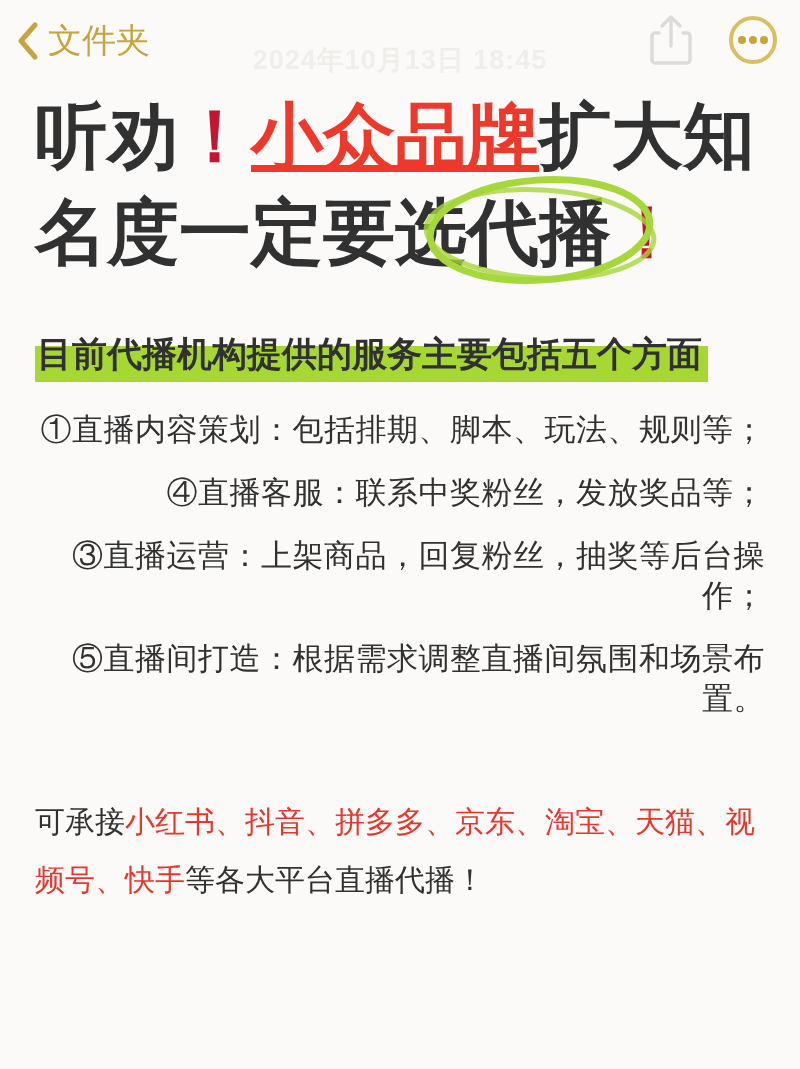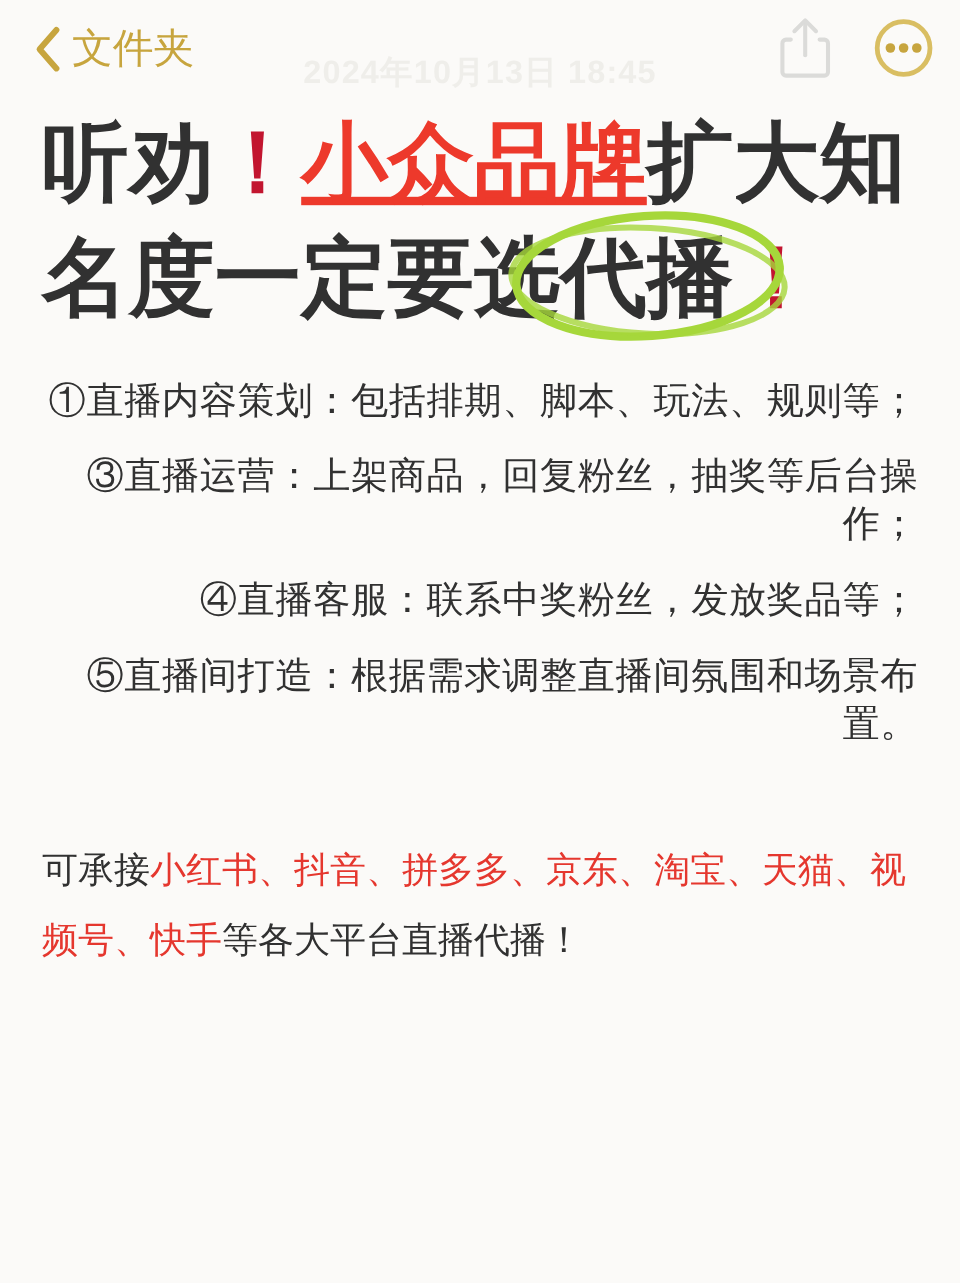--- a/index.html
+++ b/index.html
@@ -5,21 +5,21 @@
   * { margin:0; padding:0; box-sizing:border-box; }
   html,body { width:800px; }
   body {
     font-family:"Liberation Sans", sans-serif;
     background:var(--bg,#FBFAF8);
     width:800px; height:1069px;
     position:relative; overflow:hidden;
     color:var(--ink,#313131);
   }
   .nav {
-    height:72px; padding:10px 20px 0 28px;
+    height:72px; padding:10px 20px 0 16px;
     display:flex; align-items:center; justify-content:space-between;
     position:relative; z-index:2;
   }
   .back {
     display:flex; align-items:center; gap:8px;
     background:none; border:none; cursor:pointer;
     color:var(--gold,#C7A53E);
     font-family:"Liberation Sans", sans-serif;
     font-size:34px;
   }
@@ -116,23 +116,24 @@
 
 <div class="date">2024年10月13日 18:45</div>
 
 <main class="note">
 
   <h1 class="title"><span class="t-dark">听劝</span><span class="t-crimson">！</span><span class="t-red">小众品牌</span><span class="t-dark">扩大知</span><span class="t-dark">名度一定要选</span><span class="circled t-dark"><svg class="ring" viewBox="0 0 238 122">
           <ellipse cx="119" cy="58" rx="110" ry="50" fill="none" stroke="currentColor" stroke-width="7" stroke-linecap="round" transform="rotate(-4 119 58)"></ellipse>
           <ellipse cx="119" cy="62" rx="114" ry="44" fill="none" stroke="currentColor" stroke-width="5" opacity="0.8" transform="rotate(3 119 62)"></ellipse>
         </svg><span>代播</span></span><span class="t-crimson">！</span></h1>
 
+  <h2 class="subtitle"><span class="hl">目前代播机构提供的服务主要包括五个方面</span></h2>
 
   <div class="list">
     <p class="item">①直播内容策划：包括排期、脚本、玩法、规则等；</p>
+    <p class="item">④直播客服：联系中奖粉丝，发放奖品等；</p>
     <p class="item">③直播运营：上架商品，回复粉丝，抽奖等后台操作；</p>
-    <p class="item">④直播客服：联系中奖粉丝，发放奖品等；</p>
     <p class="item">⑤直播间打造：根据需求调整直播间氛围和场景布置。</p>
   </div>
 
   <p class="footer"><span>可承接</span><span class="plat">小红书、抖音、拼多多、京东、淘宝、天猫、视频号、快手</span><span>等各大平台直播代播！</span></p>
 
 </main>
 
 </body></html>

